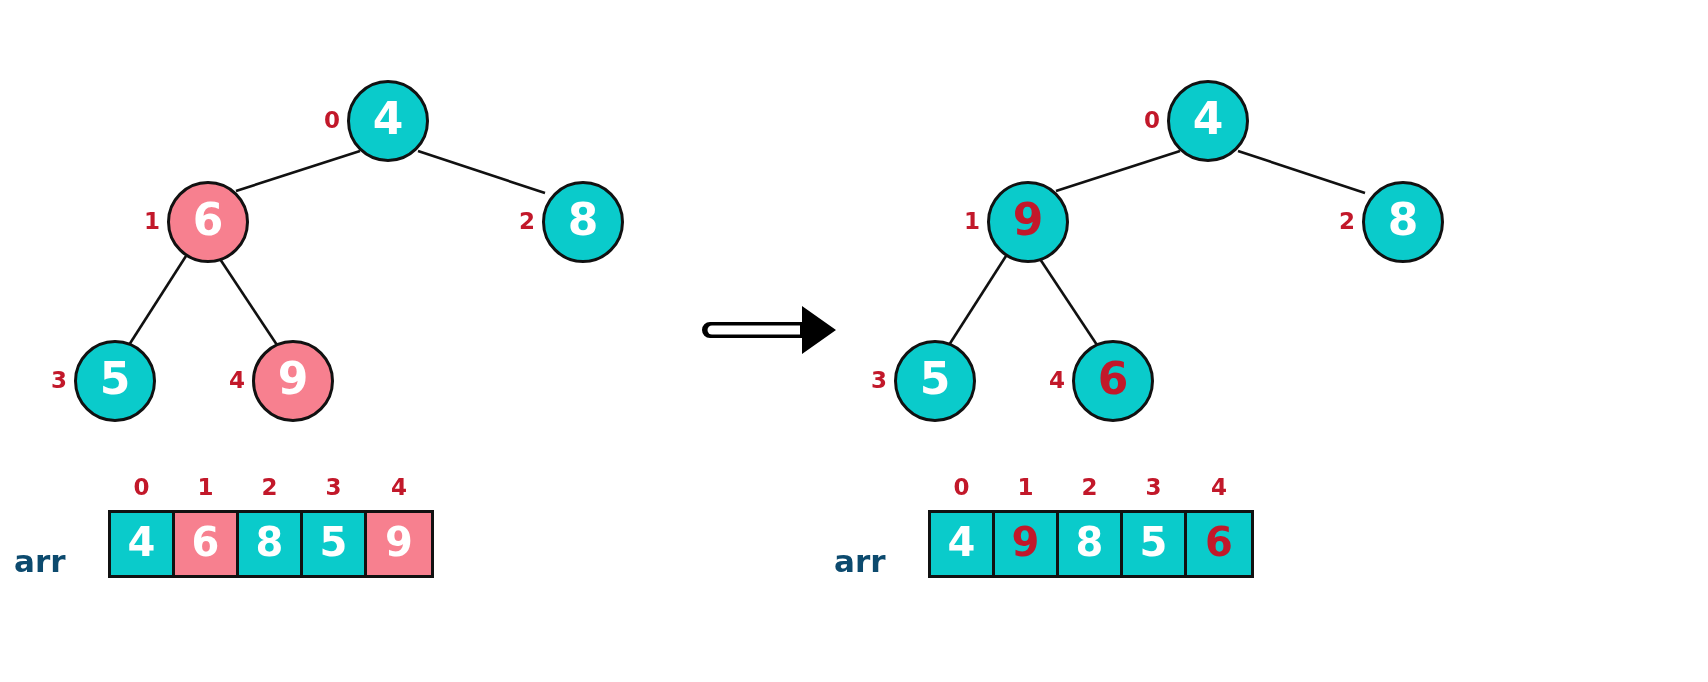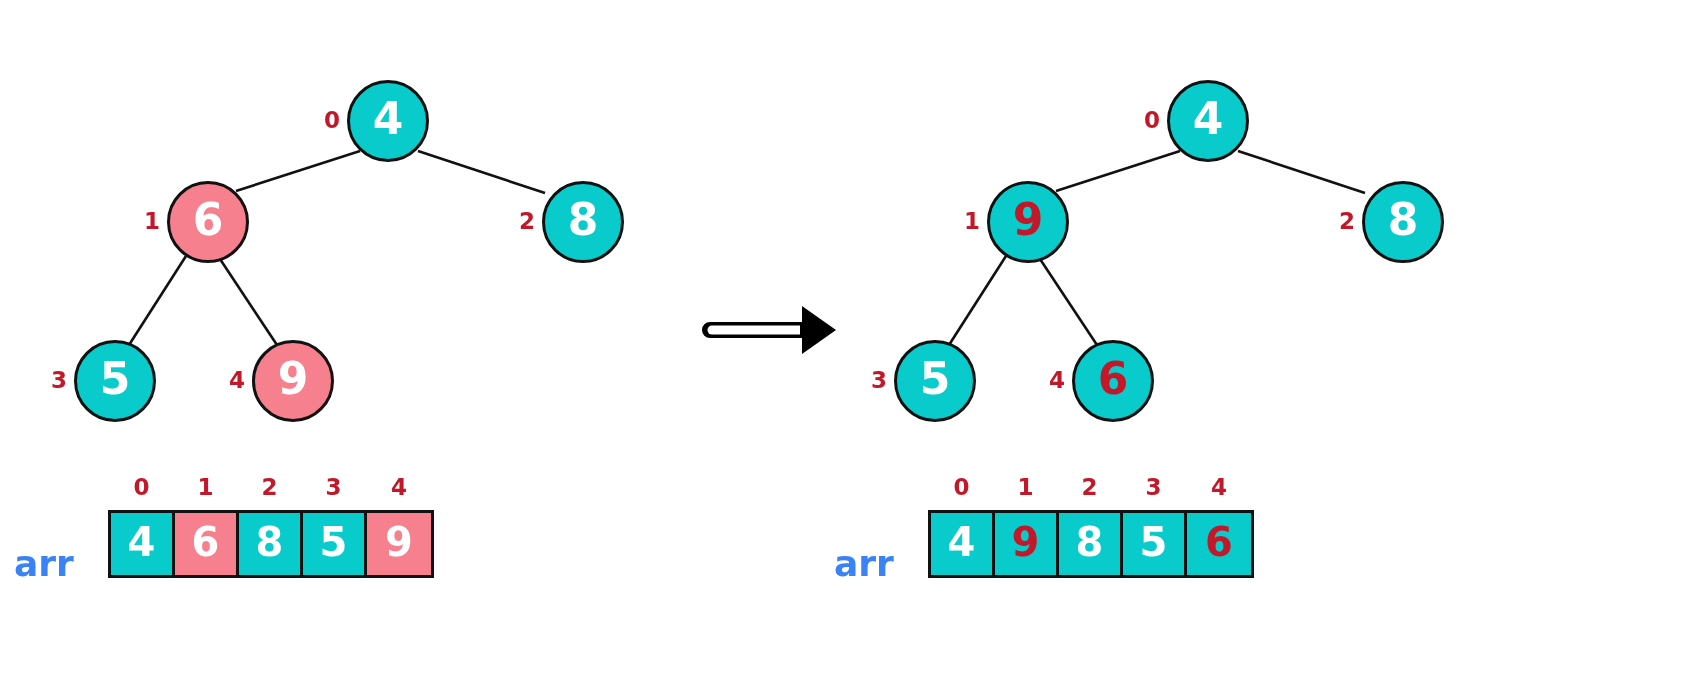--- a/index.html
+++ b/index.html
@@ -66,22 +66,22 @@
     text-align: right;
     width: 40px;
   }
 
   
   .array-block {
     position: absolute;
   }
   .array-label {
     position: absolute;
-    color: #3b82f6;
-    font-size: 36px;
+    color: #0c4a6e;
+    font-size: 31px;
     font-weight: bold;
     line-height: 1;
     left: 0px;
     top: 36px;
   }
   .array-row {
     position: absolute;
     left: 94px;
     top: 0px;
     display: flex;

